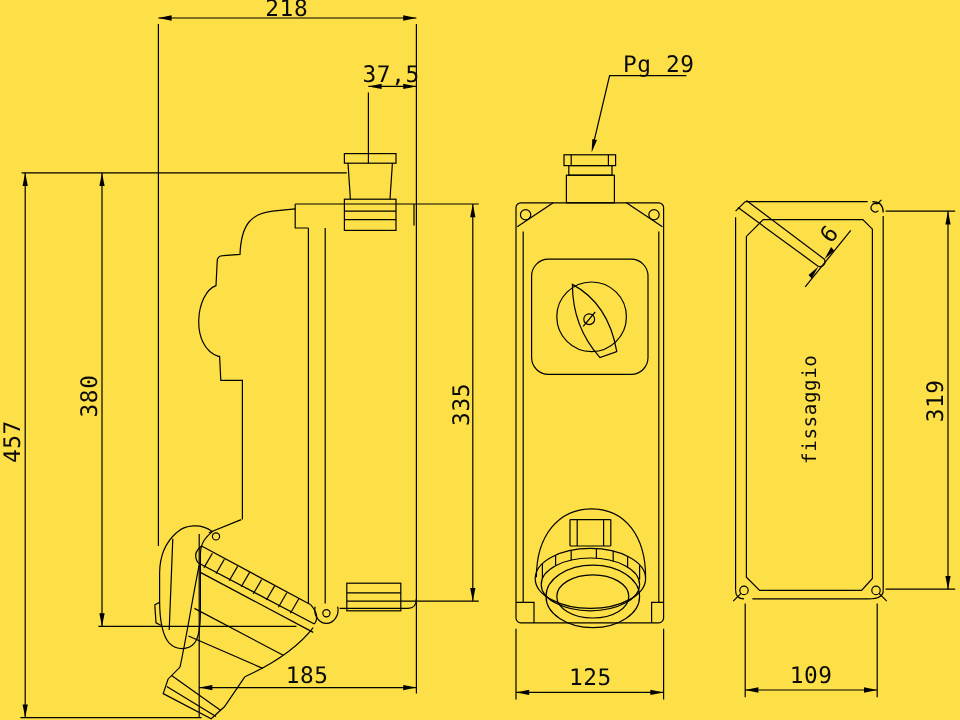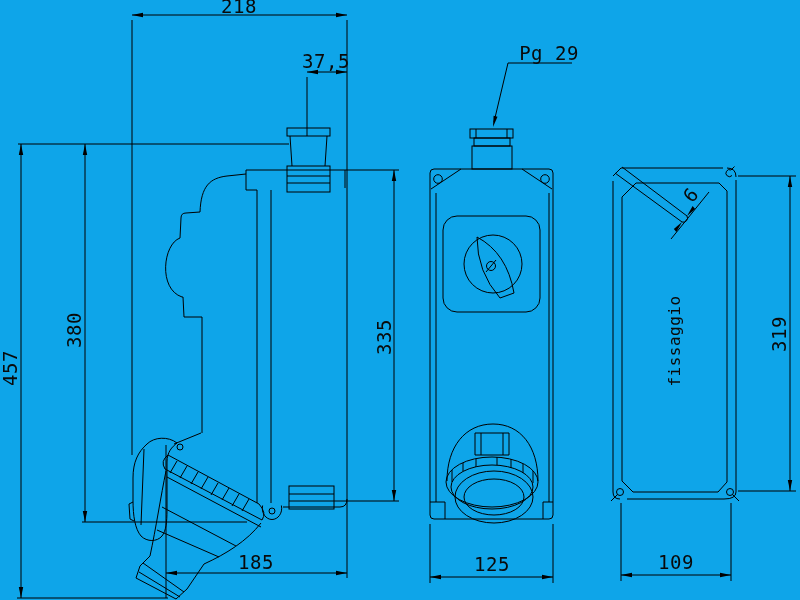--- a/index.html
+++ b/index.html
@@ -1,16 +1,16 @@
 <!DOCTYPE html>
 <html><head>
 <meta charset="utf-8">
 <style>
   html,body{margin:0;padding:0;background:#e8e8e8;}
-  .page{width:800px;height:600px;background:#0ea5e9;position:relative;overflow:hidden;}
+  .page{width:800px;height:600px;background:#fde047;position:relative;overflow:hidden;}
   svg{display:block;}
   .ln{stroke:#000000;stroke-width:1;fill:none;stroke-linecap:butt;stroke-linejoin:miter;}
   .ar{fill:#000000;stroke:none;}
   text{font-family:"DejaVu Sans Mono","Liberation Mono",monospace;font-size:19px;fill:#0a0a0a;letter-spacing:0.5px;}
   text.small{font-size:16px;}
 </style>
 </head>
 <body>
 
 <div class="page">

